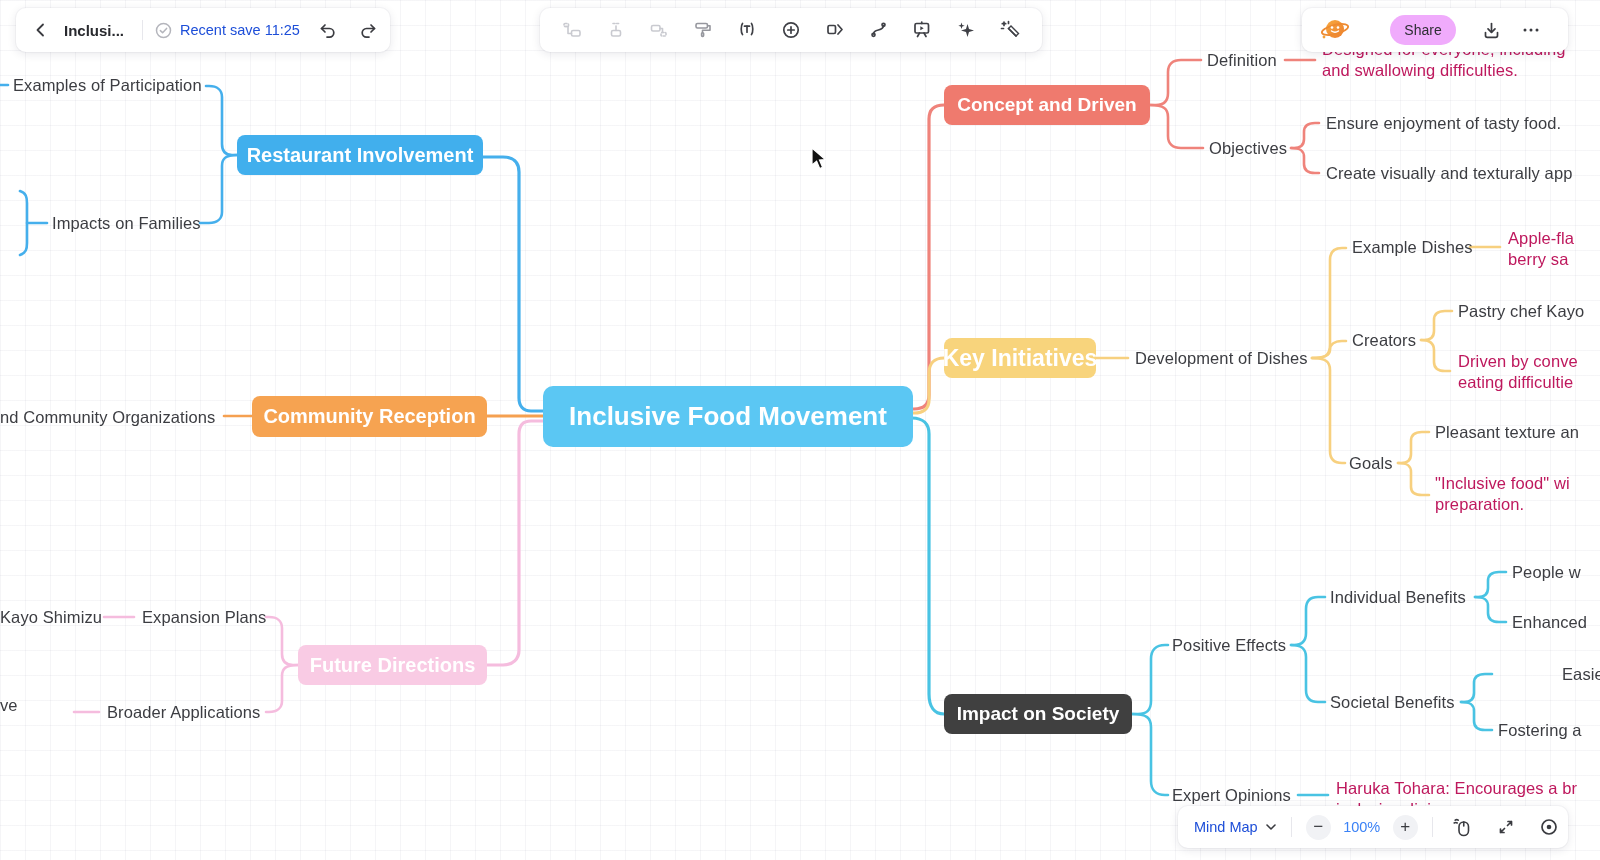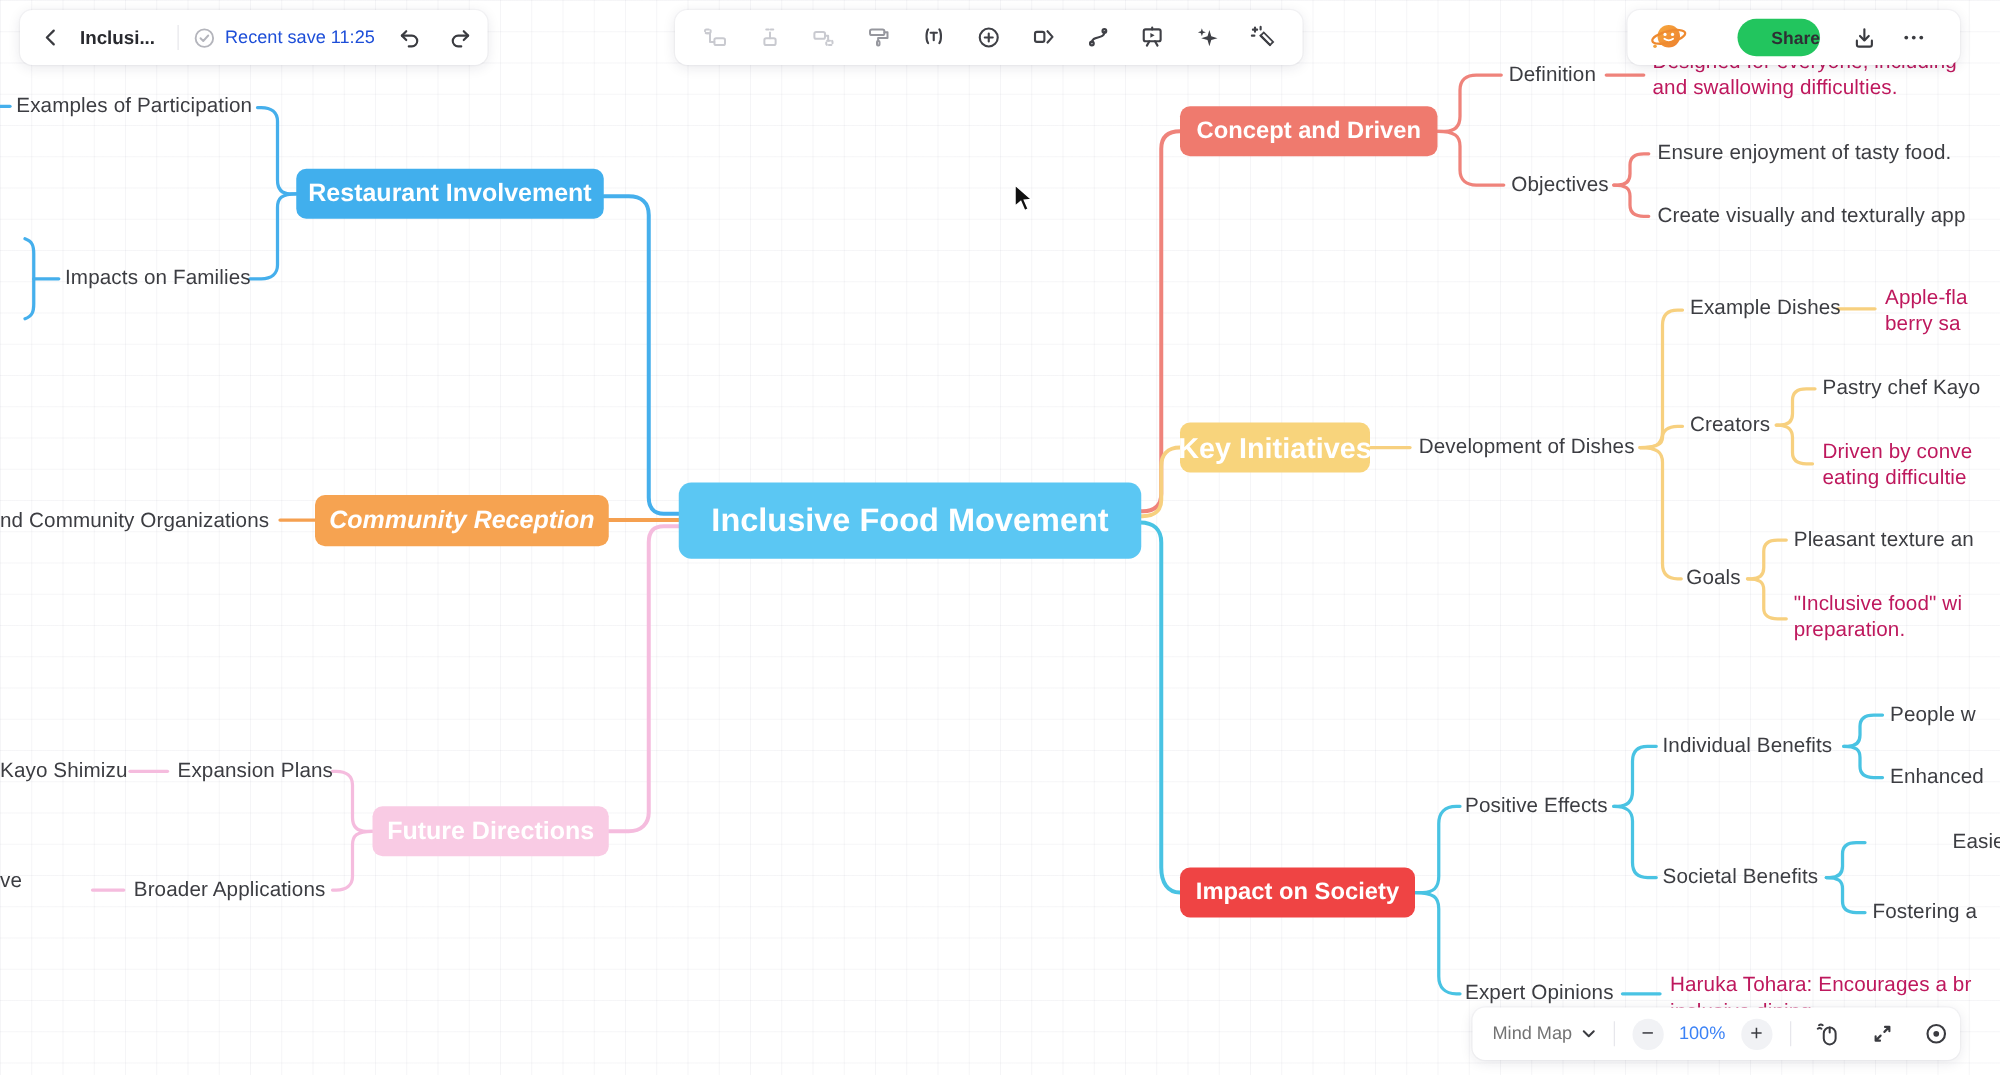--- a/index.html
+++ b/index.html
@@ -27,21 +27,21 @@
     display:flex;align-items:center;justify-content:center;white-space:nowrap;cursor:pointer;
   }
   .lbl{
     position:absolute;z-index:5;font-size:16.5px;color:#3c3d42;white-space:nowrap;
     transform:translateY(-50%);cursor:pointer;letter-spacing:0.1px;
   }
   .blk{
     position:absolute;z-index:5;font-size:16.5px;color:#be185d;white-space:pre-line;
     line-height:20.5px;cursor:pointer;letter-spacing:0.1px;
   }
-  .pill{background:#22c55e;border-radius:16px;display:flex;align-items:center;justify-content:flex-end;cursor:pointer;font-weight:bold;}
+  .pill{background:#f0abfc;border-radius:16px;display:flex;align-items:center;justify-content:center;cursor:pointer;}
   .zbtn{width:25px;height:25px;border-radius:50%;background:#f1f2f5;display:flex;align-items:center;justify-content:center;
         font-size:17px;color:#3a3b40;cursor:pointer;}
   #cursor{position:absolute;z-index:50;}
 </style>
 </head>
 <body>
 
 <svg id="edges" width="1600" height="860">
   <g fill="none" stroke-linecap="round" stroke-linejoin="round">
 
@@ -87,25 +87,25 @@
     <path stroke="#49C3E3" stroke-width="2.6" d="M 1475 597 H 1478 C 1485 597 1488 594 1488 588 V 581 C 1488 575 1492 572 1499 572 H 1506"></path>
     <path stroke="#49C3E3" stroke-width="2.6" d="M 1475 597 C 1485 597 1488 600 1488 606 V 613 C 1488 619 1492 622 1499 622 H 1506"></path>
     <path stroke="#49C3E3" stroke-width="2.6" d="M 1461 702 H 1464 C 1471 702 1474 699 1474 693 V 683 C 1474 677 1478 674 1485 674 H 1492"></path>
     <path stroke="#49C3E3" stroke-width="2.6" d="M 1461 702 C 1471 702 1474 705 1474 711 V 721 C 1474 727 1478 730 1485 730 H 1492"></path>
     <path stroke="#49C3E3" stroke-width="2.6" d="M 1298 795 H 1328"></path>
   </g>
 </svg>
 
 <div class="topic" style="left:543px;top:386px;width:370px;height:61px;background:#5BC7F3;font-size:26px;border-radius:10px;">Inclusive Food Movement</div>
 <div class="topic" style="left:237px;top:135px;width:246px;height:40px;background:#41AFED;font-size:20px;">Restaurant Involvement</div>
-<div class="topic" style="left:252px;top:396px;width:235px;height:41px;background:#F6A351;font-size:20px;font-style:italic;">Community Reception</div>
+<div class="topic" style="left:252px;top:396px;width:235px;height:41px;background:#F6A351;font-size:20px;">Community Reception</div>
 <div class="topic" style="left:298px;top:645px;width:189px;height:40px;background:#F9CBE4;font-size:20px;">Future Directions</div>
 <div class="topic" style="left:944px;top:85px;width:206px;height:40px;background:#EF7A6E;font-size:19px;">Concept and Driven</div>
 <div class="topic" style="left:944px;top:338px;width:152px;height:40px;background:#F8D47C;font-size:23px;">Key Initiatives</div>
-<div class="topic" style="left:944px;top:694px;width:188px;height:40px;background:#ef4444;font-size:19px;">Impact on Society</div>
+<div class="topic" style="left:944px;top:694px;width:188px;height:40px;background:#404040;font-size:19px;">Impact on Society</div>
 
 <div class="lbl" style="left:13px;top:85px;">Examples of Participation</div>
 <div class="lbl" style="left:52px;top:223px;">Impacts on Families</div>
 <div class="lbl" style="left:0px;top:417px;">nd Community Organizations</div>
 <div class="lbl" style="left:0px;top:617px;">Kayo Shimizu</div>
 <div class="lbl" style="left:142px;top:617px;">Expansion Plans</div>
 <div class="lbl" style="left:0px;top:705px;">ve</div>
 <div class="lbl" style="left:107px;top:712px;">Broader Applications</div>
 
 <div class="lbl" style="left:1207px;top:60px;">Definition</div>
@@ -273,21 +273,21 @@
     <svg width="20" height="20" viewBox="0 0 20 20" fill="#3a3b40">
         <circle cx="4" cy="10" r="1.5"></circle>
         <circle cx="10" cy="10" r="1.5"></circle>
         <circle cx="16" cy="10" r="1.5"></circle>
       </svg>
   </div>
 </div>
 
 <div class="panel" style="left:1178px;top:806px;width:390px;height:42px;">
   <div class="ibtn" style="margin-left:16px;">
-    <span style="font-size:14.5px;color:#737373;">Mind Map</span>
+    <span style="font-size:14.5px;color:#1d4ed8;">Mind Map</span>
     <svg width="12" height="8" viewBox="0 0 12 8" fill="none" stroke="#3a3b40" stroke-width="1.6" stroke-linecap="round" stroke-linejoin="round" style="margin-left:7px;">
         <polyline points="2,2 6,6 10,2"></polyline>
       </svg>
   </div>
   <div class="divider" style="margin:0 14px;"></div>
   <div class="zbtn">−</div>
   <div style="font-size:14.5px;color:#3b82f6;margin:0 10px;width:42px;text-align:center;">100%</div>
   <div class="zbtn">+</div>
   <div class="divider" style="margin:0 14px;"></div>
   <div class="ibtn" style="width:32px;height:32px;">

